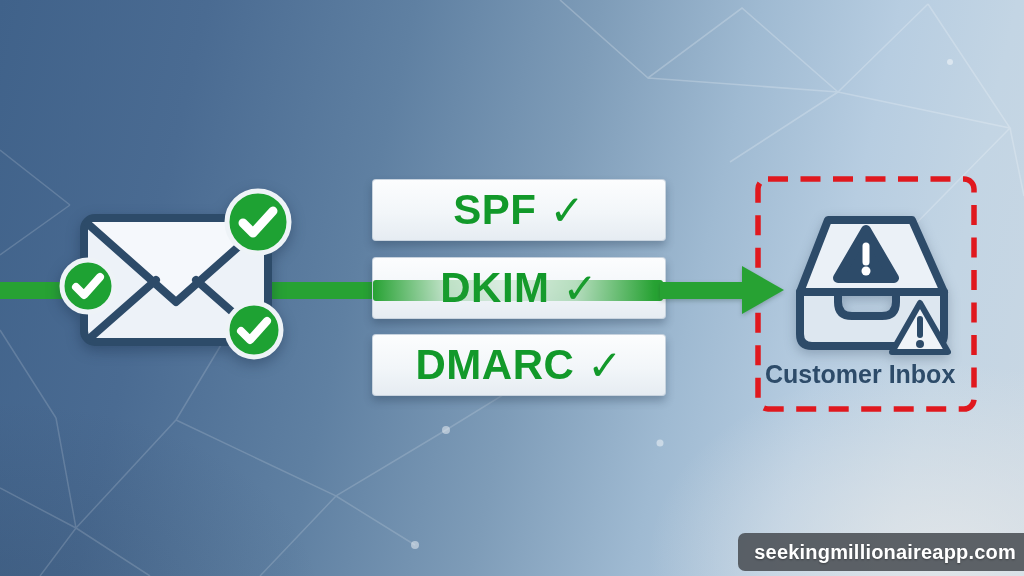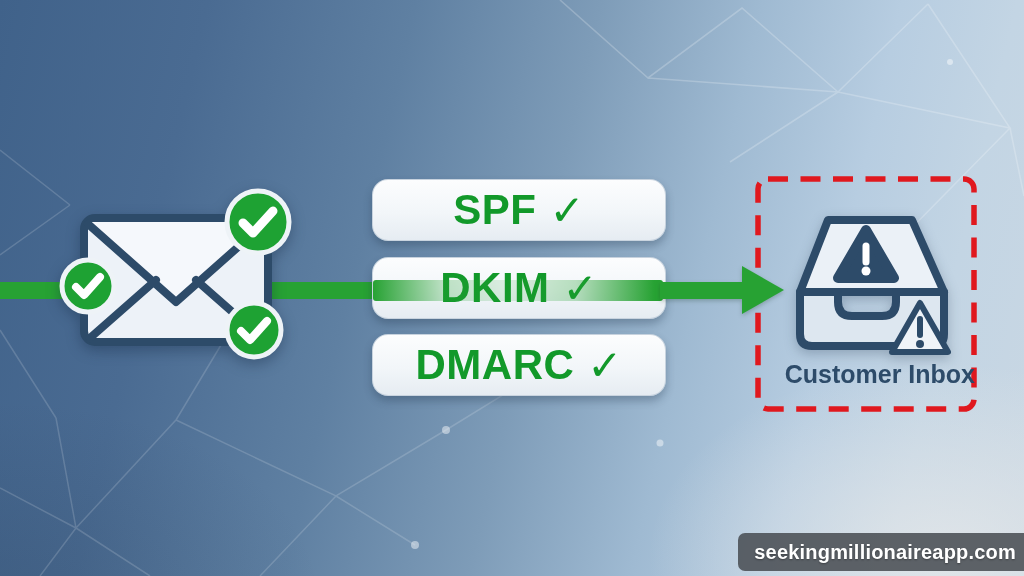--- a/index.html
+++ b/index.html
@@ -23,34 +23,34 @@
 
   
   .envelope-svg{position:absolute;left:54px;top:184px;z-index:3;overflow:visible;
     filter:drop-shadow(0 5px 7px rgba(15,35,60,0.35));}
   .sender-email{position:absolute;left:24px;top:357px;width:315px;z-index:3;
     text-align:center;font-size:26px;font-weight:700;color:#f8fafc;letter-spacing:0.2px;
     text-shadow:0 2px 4px rgba(10,25,45,0.45);}
 
   
   .pill{position:absolute;left:372px;width:292px;height:60px;z-index:3;
-    border-radius:16px;border:1px solid rgba(195,207,219,0.9);
+    border-radius:4px;border:1px solid rgba(195,207,219,0.9);
     background:linear-gradient(180deg,#fcfdfe 0%,#f2f6f9 55%,#e6ecf2 100%);
     box-shadow:0 5px 9px rgba(25,45,70,0.30);
     display:flex;align-items:center;justify-content:center;}
   .pill-spf{top:179px;} .pill-dkim{top:257px;} .pill-dmarc{top:334px;}
   .pill .label{font-size:42px;font-weight:700;color:#12992a;letter-spacing:0.5px;}
   .pill .check{font-size:42px;font-weight:700;color:#12992a;margin-left:13px;}
 
   
   .red-frame{position:absolute;left:750px;top:171px;z-index:3;}
   .inbox-svg{position:absolute;left:788px;top:198px;z-index:4;overflow:visible;
     filter:drop-shadow(0 4px 6px rgba(15,35,60,0.25));}
   .inbox-label{position:absolute;left:765px;top:360px;width:210px;z-index:4;
-    text-align:right;font-size:25px;font-weight:700;color:#2d4b69;}
+    text-align:left;font-size:25px;font-weight:700;color:#2d4b69;}
 
   
   .watermark{position:absolute;right:-8px;top:533px;height:38px;z-index:6;
     padding:0 16px;border-radius:7px;background:rgba(74,79,84,0.88);
     color:#ffffff;font-size:20px;font-weight:700;line-height:38px;letter-spacing:0.2px;
     text-shadow:0 1px 2px rgba(0,0,0,0.35);}
 </style>
 </head>
 <body>
 

